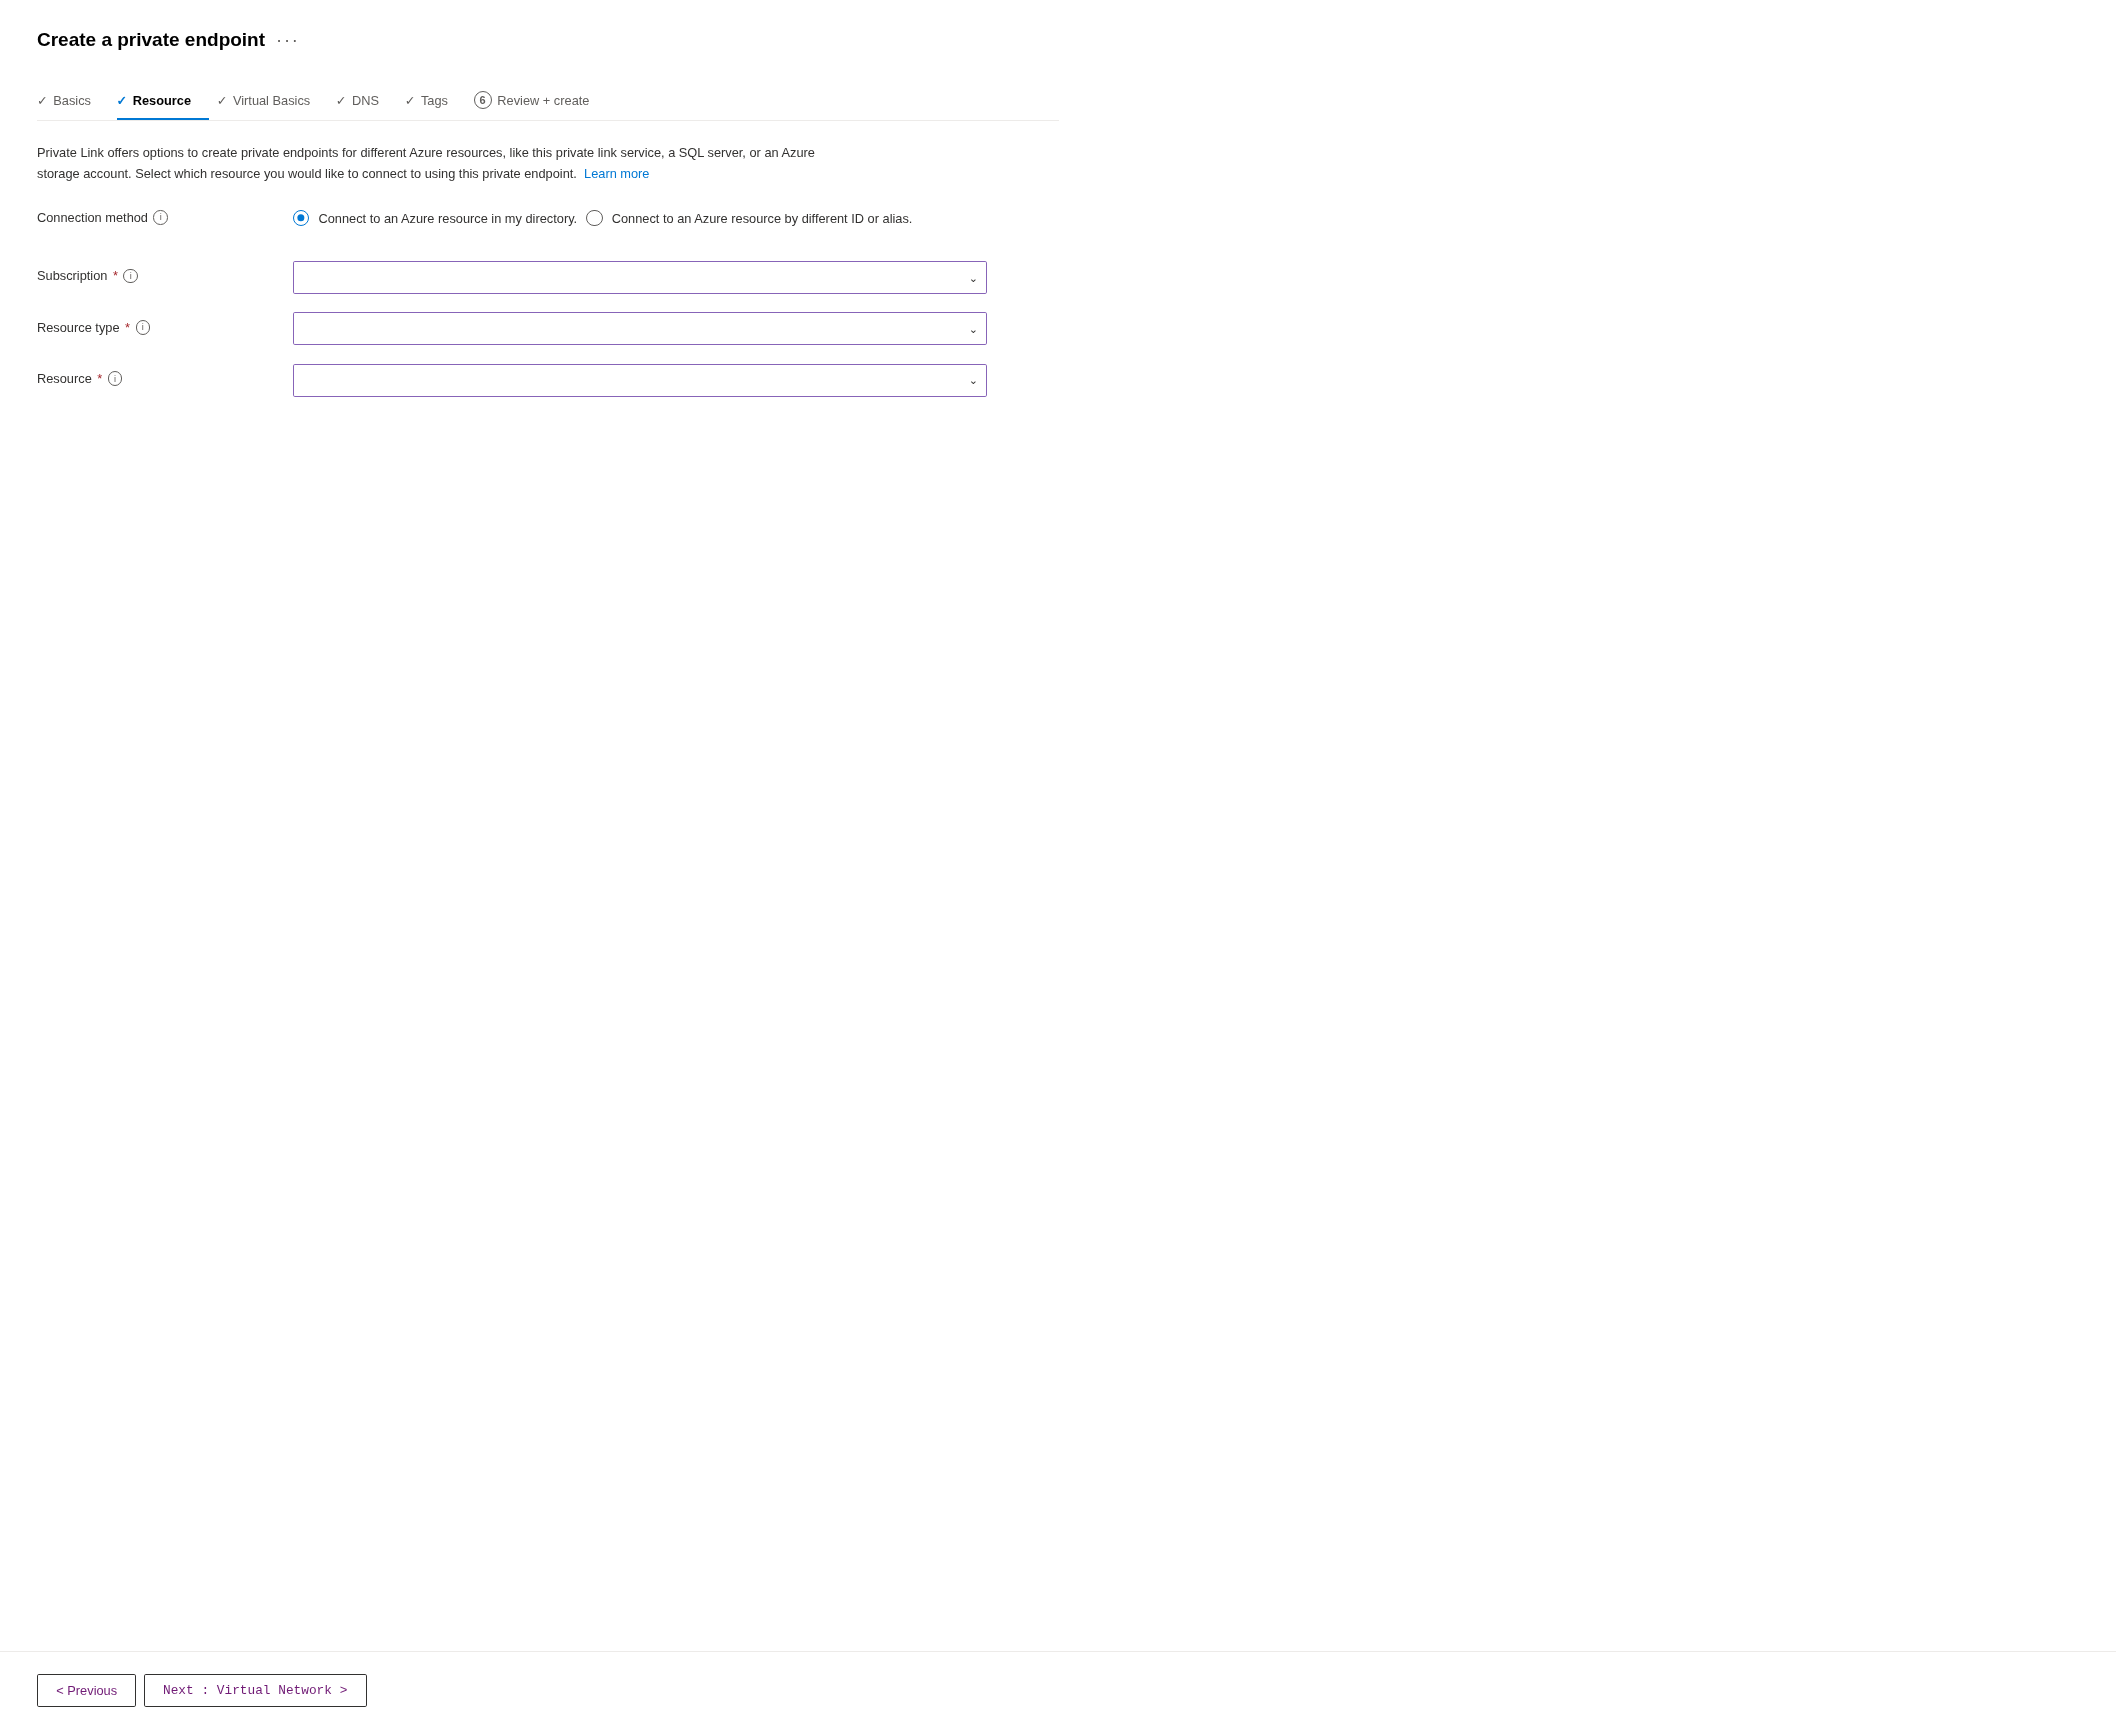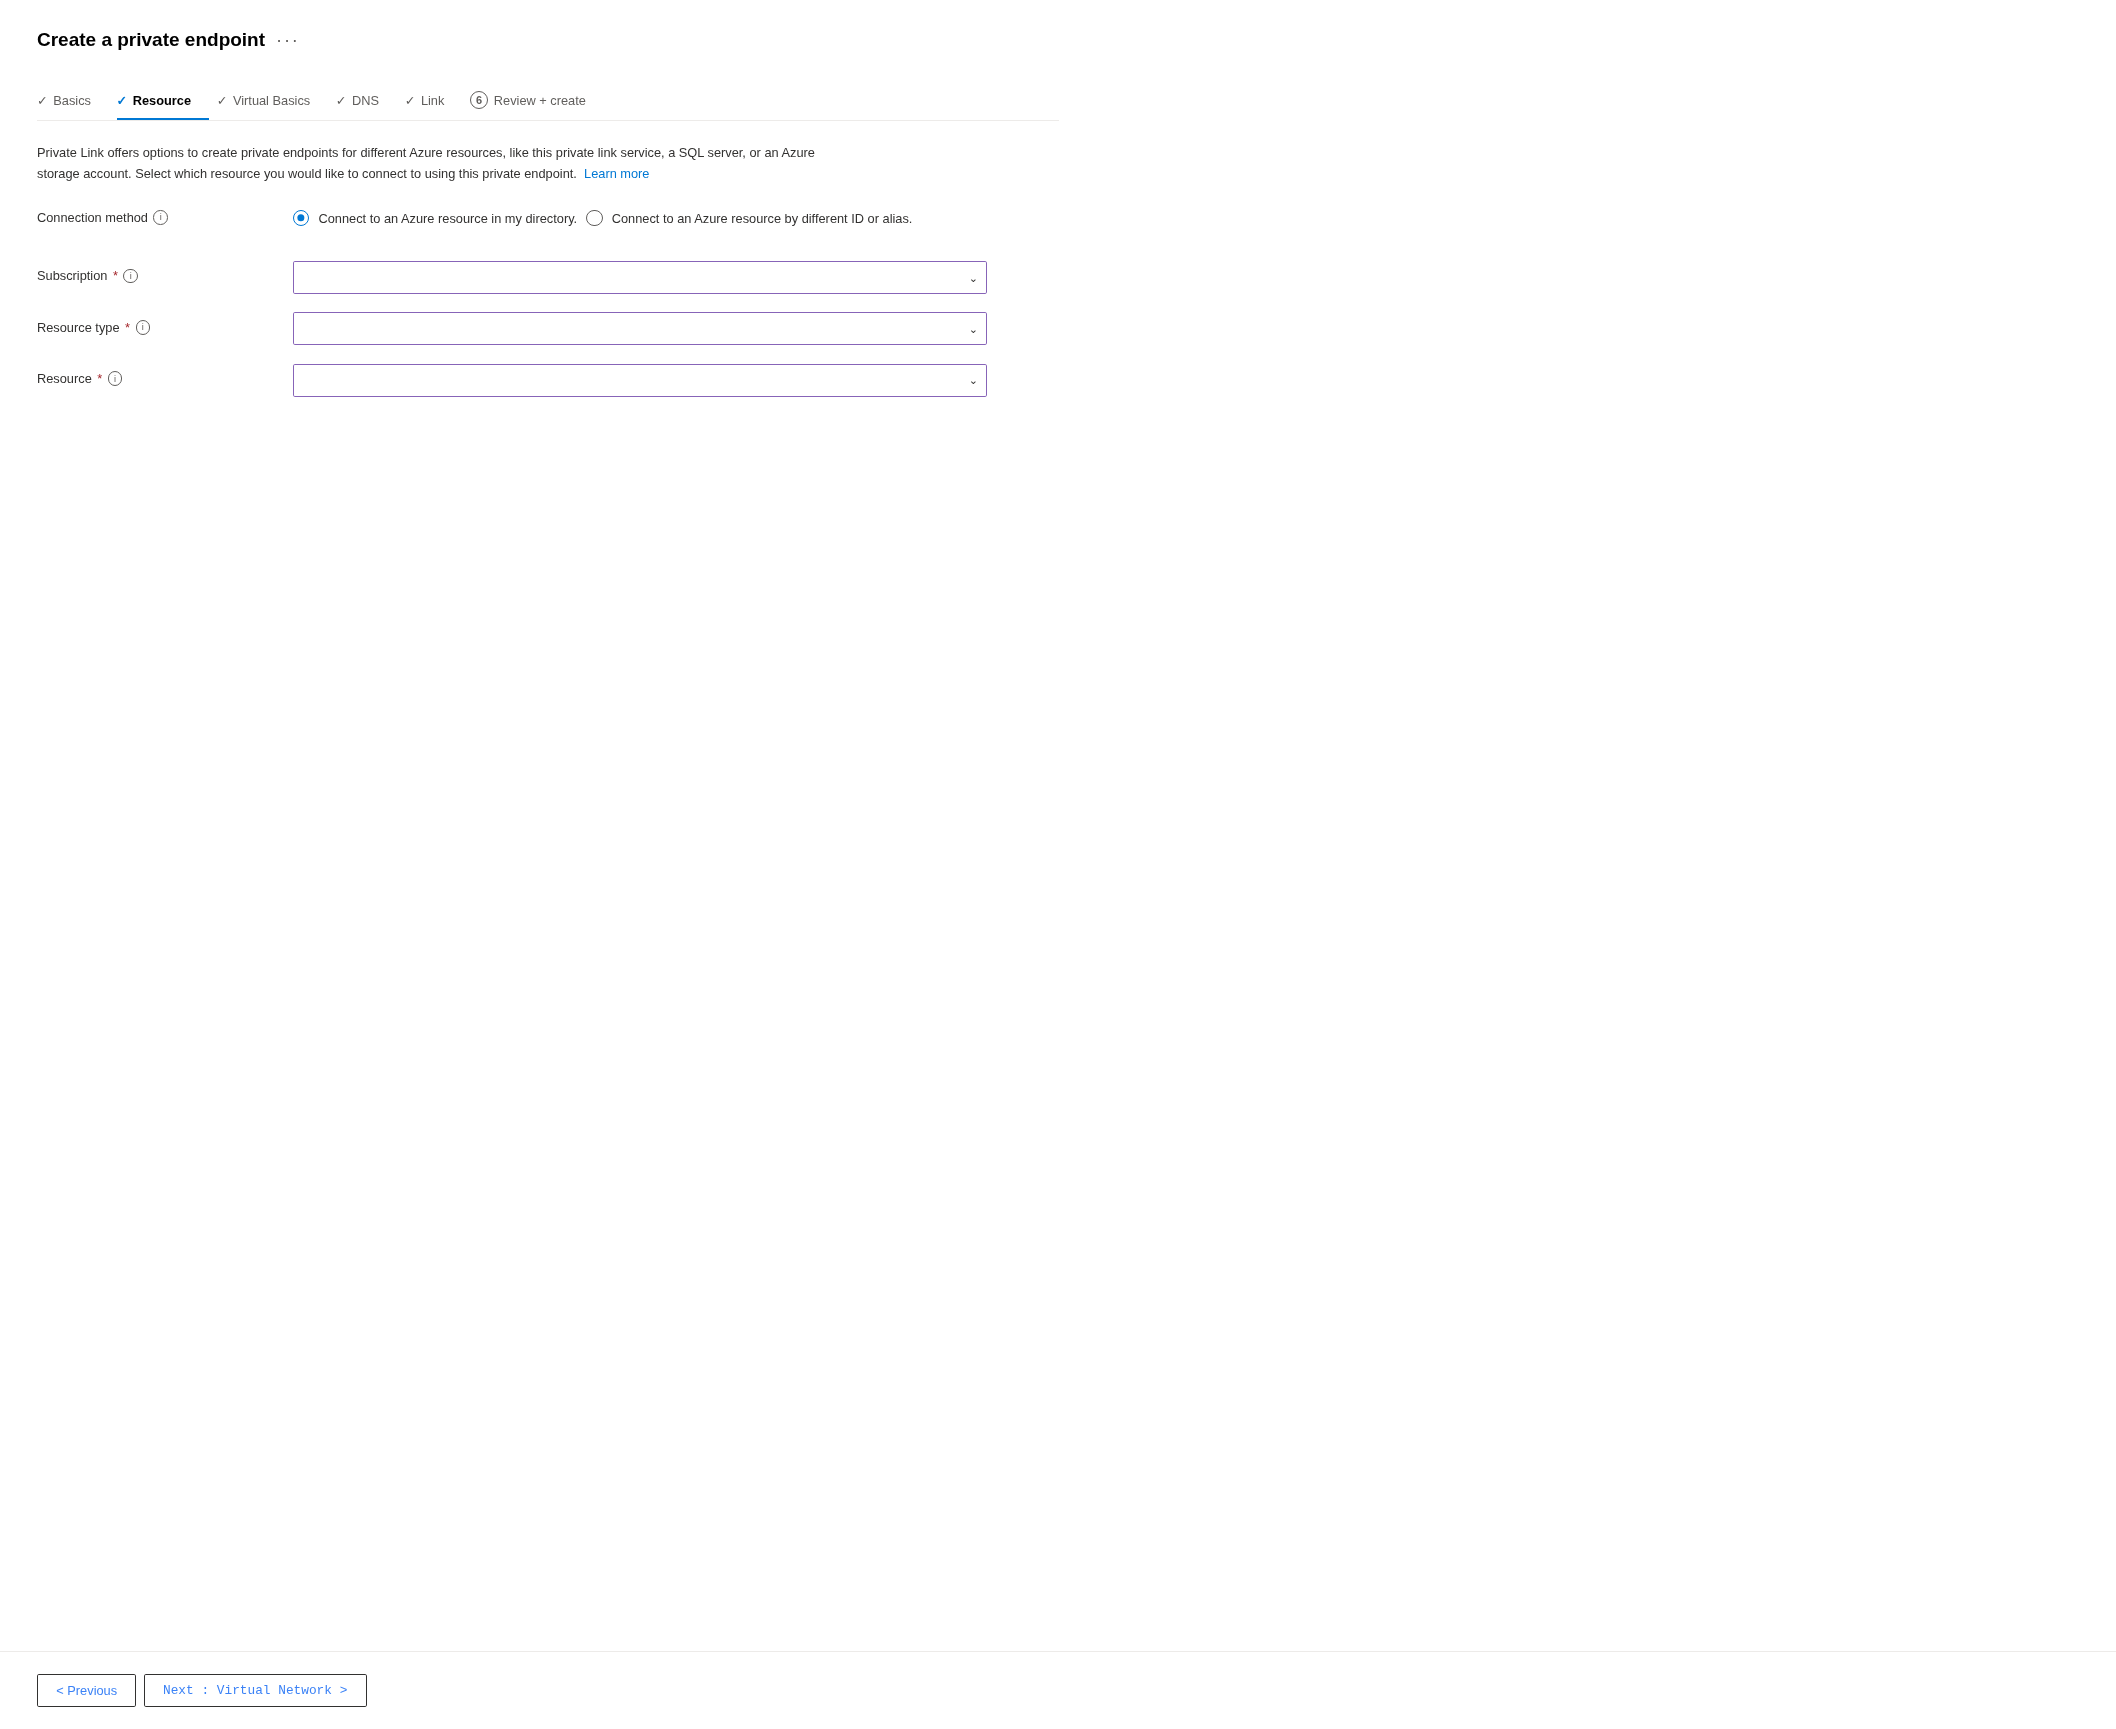--- a/index.html
+++ b/index.html
@@ -259,21 +259,21 @@
       gap: 7.3px;
       margin-top: auto;
     }
 
     .nav-button {
       height: 33px;
       padding: 0 18.3px;
       border: 1.4px solid #323130;
       background: #ffffff;
       font-size: 12.8px;
-      color: #3b82f6;
+      color: #701a75;
       cursor: pointer;
       font-family: inherit;
       border-radius: 1.8px;
       white-space: nowrap;
     }
 
     .nav-button.next-btn {
       min-width: 183px;
       font-family: Liberation Mono, monospace;
     }
@@ -305,21 +305,21 @@
       <span>Virtual Basics</span>
     </div>
 
     <div class="step-item completed">
       <span class="step-check">✓</span>
       <span>DNS</span>
     </div>
 
     <div class="step-item completed">
       <span class="step-check">✓</span>
-      <span>Link</span>
+      <span>Tags</span>
     </div>
 
     <div class="step-item">
       <span class="step-number-badge">6</span>
       <span>Review + create</span>
     </div>
   </nav>
 
   <p class="description-text">
     <span>Private Link offers options to create private endpoints for different Azure resources, like this private link service, a SQL server, or an Azure storage account. Select which resource you would like to connect to using this private endpoint.</span>

